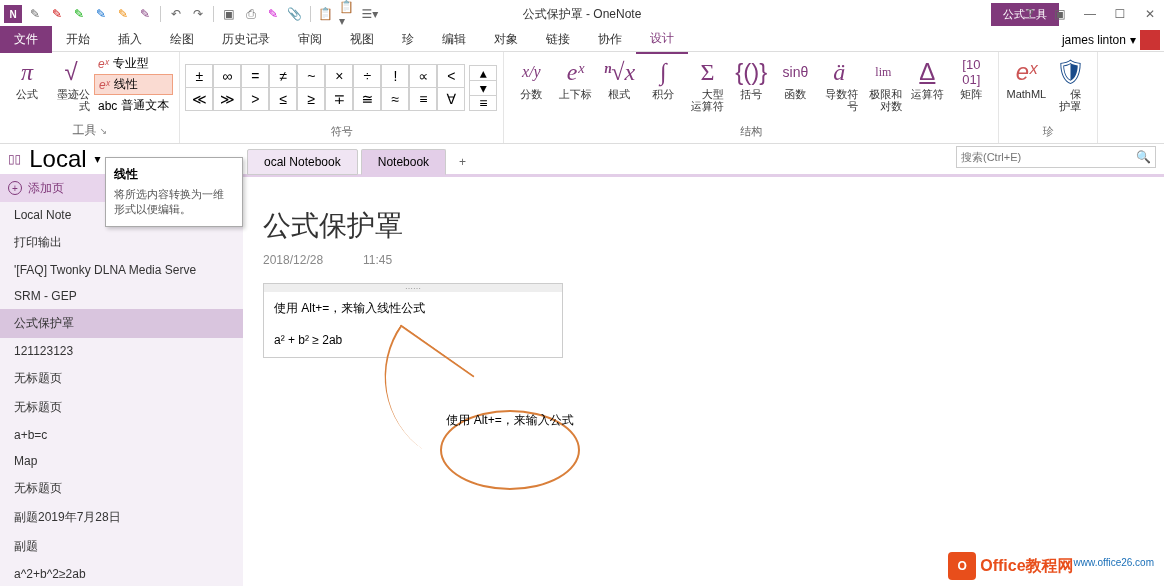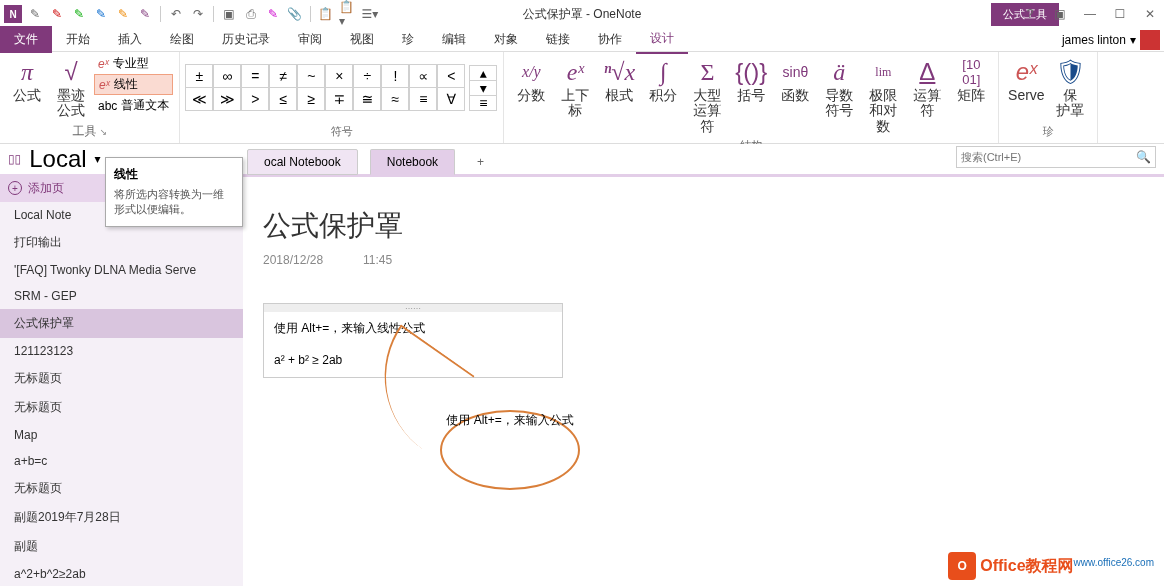--- a/index.html
+++ b/index.html
@@ -18,46 +18,46 @@
 .tab{padding:5px 14px;font-size:12px;color:#333;cursor:pointer}
 .tab.active{color:#80397b;border-bottom:2px solid #80397b}
 .user-area{position:absolute;right:4px;display:flex;align-items:center;gap:4px}
 .avatar{width:20px;height:20px;background:#c33}
 .ribbon{height:92px;display:flex;background:#fff;border-bottom:1px solid #ddd}
 .rgroup{display:flex;flex-direction:column;align-items:center;border-right:1px solid #e5e5e5;padding:2px 6px}
 .rgroup-body{flex:1;display:flex;align-items:flex-start;gap:2px}
 .rgroup-label{font-size:11px;color:#666;padding:2px}
 .big-btn{display:flex;flex-direction:column;align-items:center;justify-content:center;width:42px;padding:2px;cursor:pointer}
 .big-btn .icon{font-size:24px;color:#80397b;height:32px;display:flex;align-items:center}
-.big-btn .lbl{font-size:14px;color:#333;text-align:center;line-height:1.1}
+.big-btn .lbl{font-size:11px;color:#333;text-align:right;line-height:1.1}
 .small-list{display:flex;flex-direction:column;gap:1px}
 .small-btn{display:flex;align-items:center;gap:4px;padding:1px 4px;font-size:11px;cursor:pointer}
 .small-btn.hl{background:#fadbd2;border:1px solid #f0a080}
 .sym-grid{display:grid;grid-template-columns:repeat(10,28px);gap:0}
 .sym{width:28px;height:24px;border:1px solid #d0d0d0;display:flex;align-items:center;justify-content:center;font-size:14px;margin:-1px 0 0 -1px;cursor:pointer}
 .content-area{display:flex;height:442px}
 .left-panel{width:243px;display:flex;flex-direction:column;background:#f5f0f7}
 .notebook-hdr{height:30px;display:flex;align-items:center;padding:0 8px;gap:8px;background:#fff}
 .add-page{height:28px;background:#e8d5ec;display:flex;align-items:center;padding:0 8px;gap:6px;color:#80397b;font-size:13px}
 .page-list{flex:1;overflow:auto}
 .page-item{padding:6px 14px;font-size:12px;color:#333;cursor:pointer}
 .page-item.active{background:#d9c5de}
 .tooltip{position:absolute;left:105px;top:157px;width:138px;background:#fff;border:1px solid #aaa;padding:8px;z-index:10;box-shadow:2px 2px 4px rgba(0,0,0,.2)}
 .tooltip-title{font-weight:bold;margin-bottom:4px}
 .tooltip-body{font-size:11px;color:#555;line-height:1.4}
 .main{flex:1;display:flex;flex-direction:column;background:#fff;position:relative}
-.section-tabs{height:30px;background:#fff;display:flex;align-items:flex-end;padding-left:4px;gap:12px;position:relative}
+.section-tabs{height:30px;background:#fff;display:flex;align-items:flex-end;padding-left:4px;gap:3px;position:relative}
 .stab{padding:5px 16px;font-size:12px;border:1px solid #ccc;background:#f0e5f3;position:relative;top:1px;border-radius:2px 2px 0 0}
 .stab.active{background:#e3cee8;border-bottom-color:#e3cee8}
 .stab-add{padding:5px 10px;color:#666;cursor:pointer}
 .search{position:absolute;right:8px;top:2px;width:200px;height:22px;border:1px solid #ccc;display:flex;align-items:center;padding:0 4px}
 .search input{border:none;outline:none;flex:1;font-size:11px}
 .note-canvas{flex:1;padding:30px 20px;position:relative;background:#fff}
 .note-title{font-size:28px;color:#333;margin-bottom:8px}
-.note-meta{display:flex;gap:40px;color:#888;font-size:11px;margin-bottom:36px}
+.note-meta{display:flex;gap:40px;color:#888;font-size:11px;margin-bottom:16px}
 .note-box{border:1px solid #ccc;width:300px;padding:10px;position:relative}
 .note-box-handle{height:8px;background:#eee;margin:-10px -10px 8px -10px;text-align:center;color:#999;font-size:8px}
 .callout{position:absolute;left:440px;top:410px}
 .callout-bubble{border:2px solid #d97f3a;border-radius:50%;width:140px;height:80px;display:flex;align-items:flex-start;justify-content:center;text-align:center;font-size:12px;background:#fff;position:relative}
 .callout-tail{position:absolute;left:-75px;top:-70px;width:90px;height:90px;border-left:2px solid #d97f3a;border-top:2px solid #d97f3a;transform:rotate(35deg);border-radius:0 0 0 100%}
 .watermark{position:absolute;right:10px;bottom:6px;display:flex;align-items:center;gap:4px}
 .wm-logo{width:28px;height:28px;background:#e84e1b;border-radius:4px;display:flex;align-items:center;justify-content:center;color:#fff;font-weight:bold}
 .wm-text{display:flex;flex-direction:row;line-height:1}
 .wm-t1{color:#e84e1b;font-size:16px;font-weight:bold}
 .wm-t2{color:#1a6fb8;font-size:10px}
@@ -235,21 +235,21 @@
           <div class="lbl">矩阵</div>
         </div>
     </div>
     <div class="rgroup-label">结构</div>
   </div>
 
   <div class="rgroup">
     <div class="rgroup-body">
       <div class="big-btn">
           <div class="icon" style="color:#c55;font-style:italic">eˣ</div>
-          <div class="lbl">Serve</div>
+          <div class="lbl">MathML</div>
         </div>
       <div class="big-btn">
           <div class="icon" style="color:#1a4c8b">🛡</div>
           <div class="lbl" style="white-space:pre-line">保
 护罩</div>
         </div>
     </div>
     <div class="rgroup-label">珍</div>
   </div>
 </div>
@@ -267,22 +267,22 @@
     </div>
     <div class="page-list" id="page-list">
         <div class="page-item">Local Note</div>
         <div class="page-item">打印输出</div>
         <div class="page-item">'[FAQ] Twonky DLNA Media Serve</div>
         <div class="page-item">SRM - GEP</div>
         <div class="page-item active">公式保护罩</div>
         <div class="page-item">121123123</div>
         <div class="page-item">无标题页</div>
         <div class="page-item">无标题页</div>
+        <div class="page-item">a+b=c</div>
         <div class="page-item">Map</div>
-        <div class="page-item">a+b=c</div>
         <div class="page-item">无标题页</div>
         <div class="page-item">副题2019年7月28日</div>
         <div class="page-item">副题</div>
         <div class="page-item">a^2+b^2≥2ab</div>
       </div>
   </div>
 
   <div class="main">
     <div class="section-tabs">
       <div class="stab">ocal Notebook</div>

